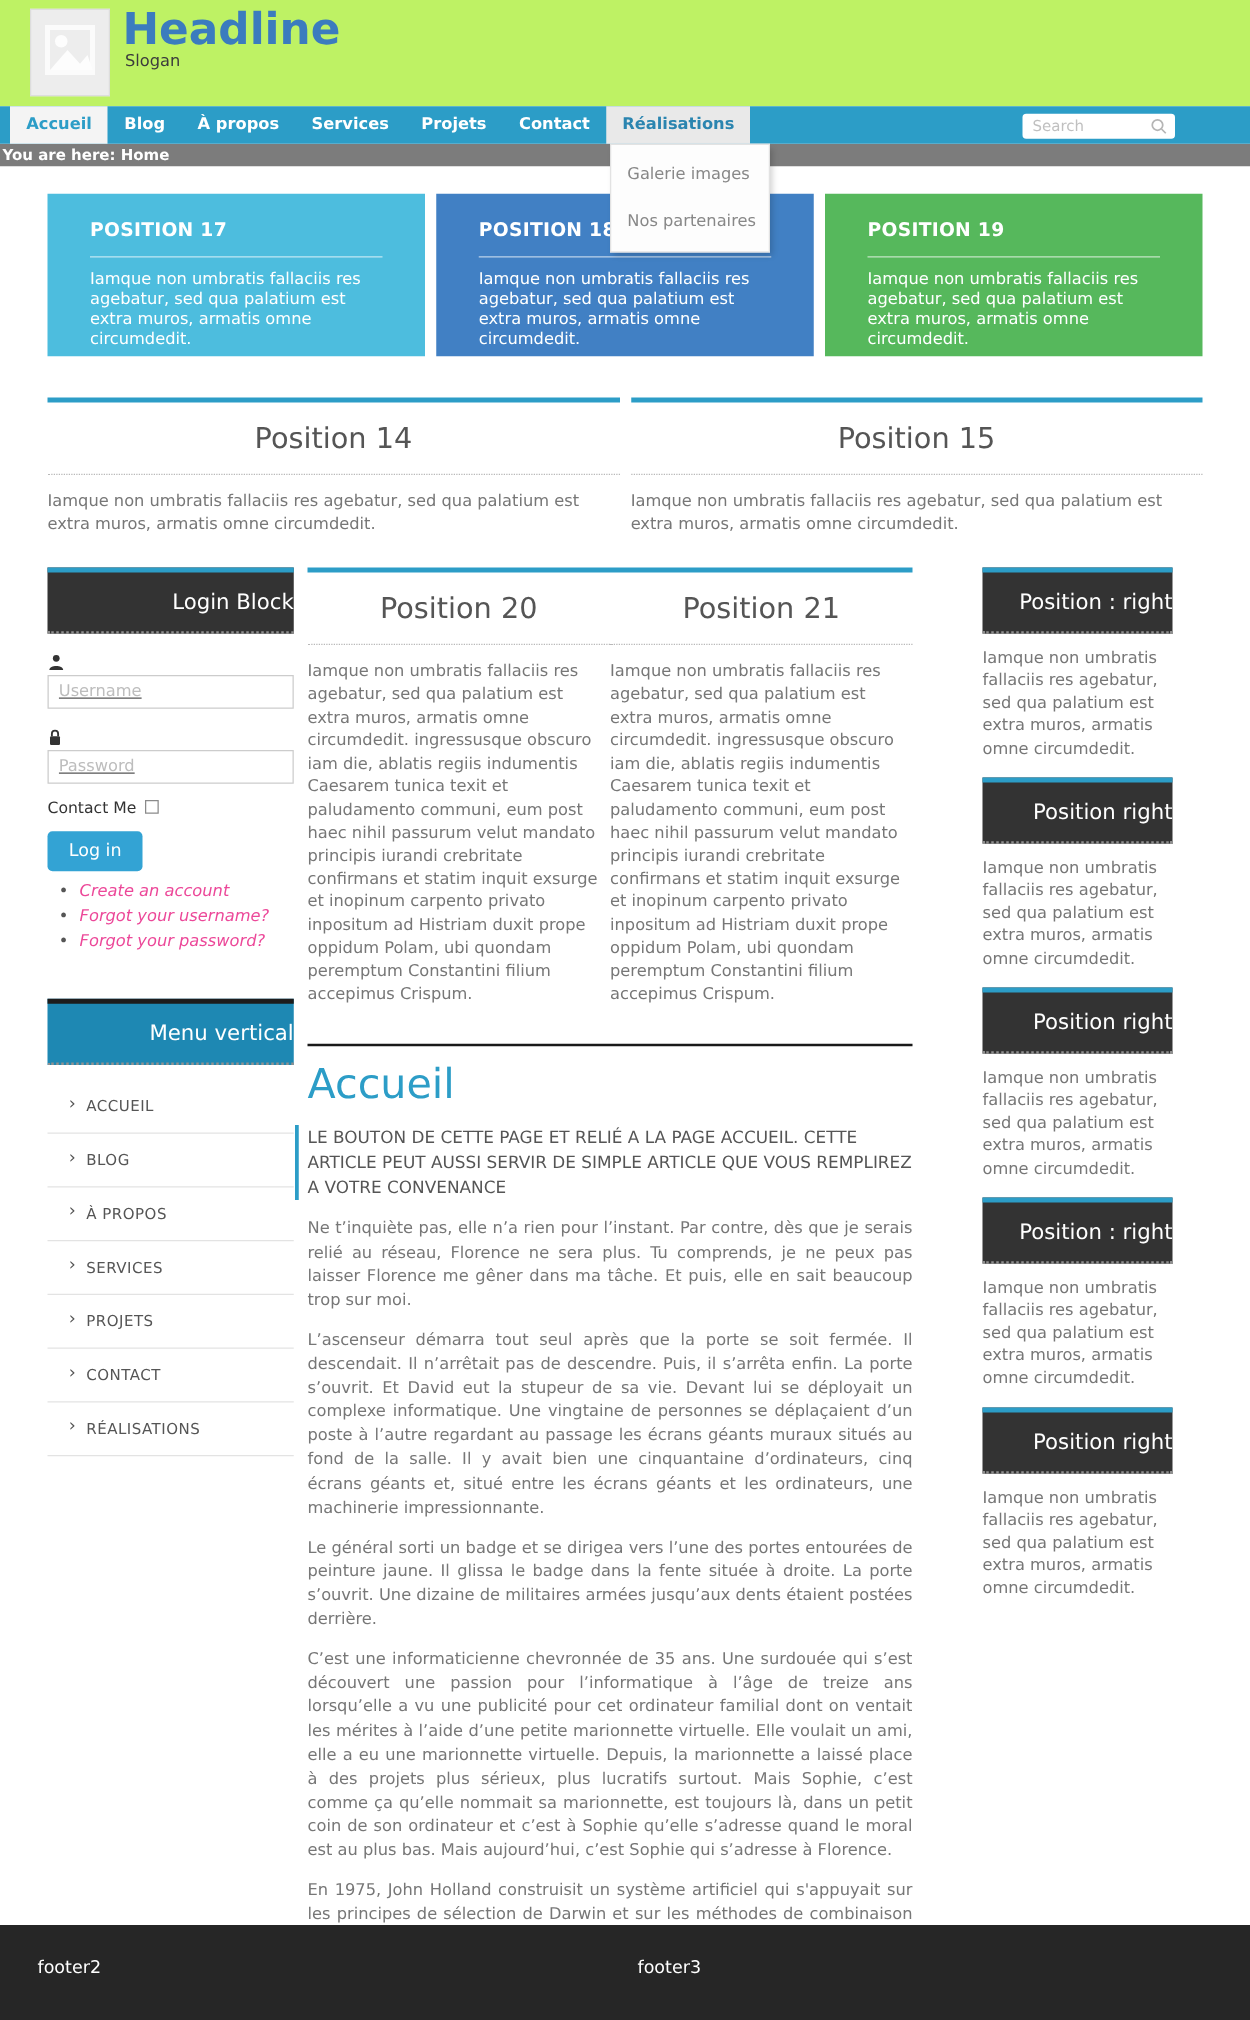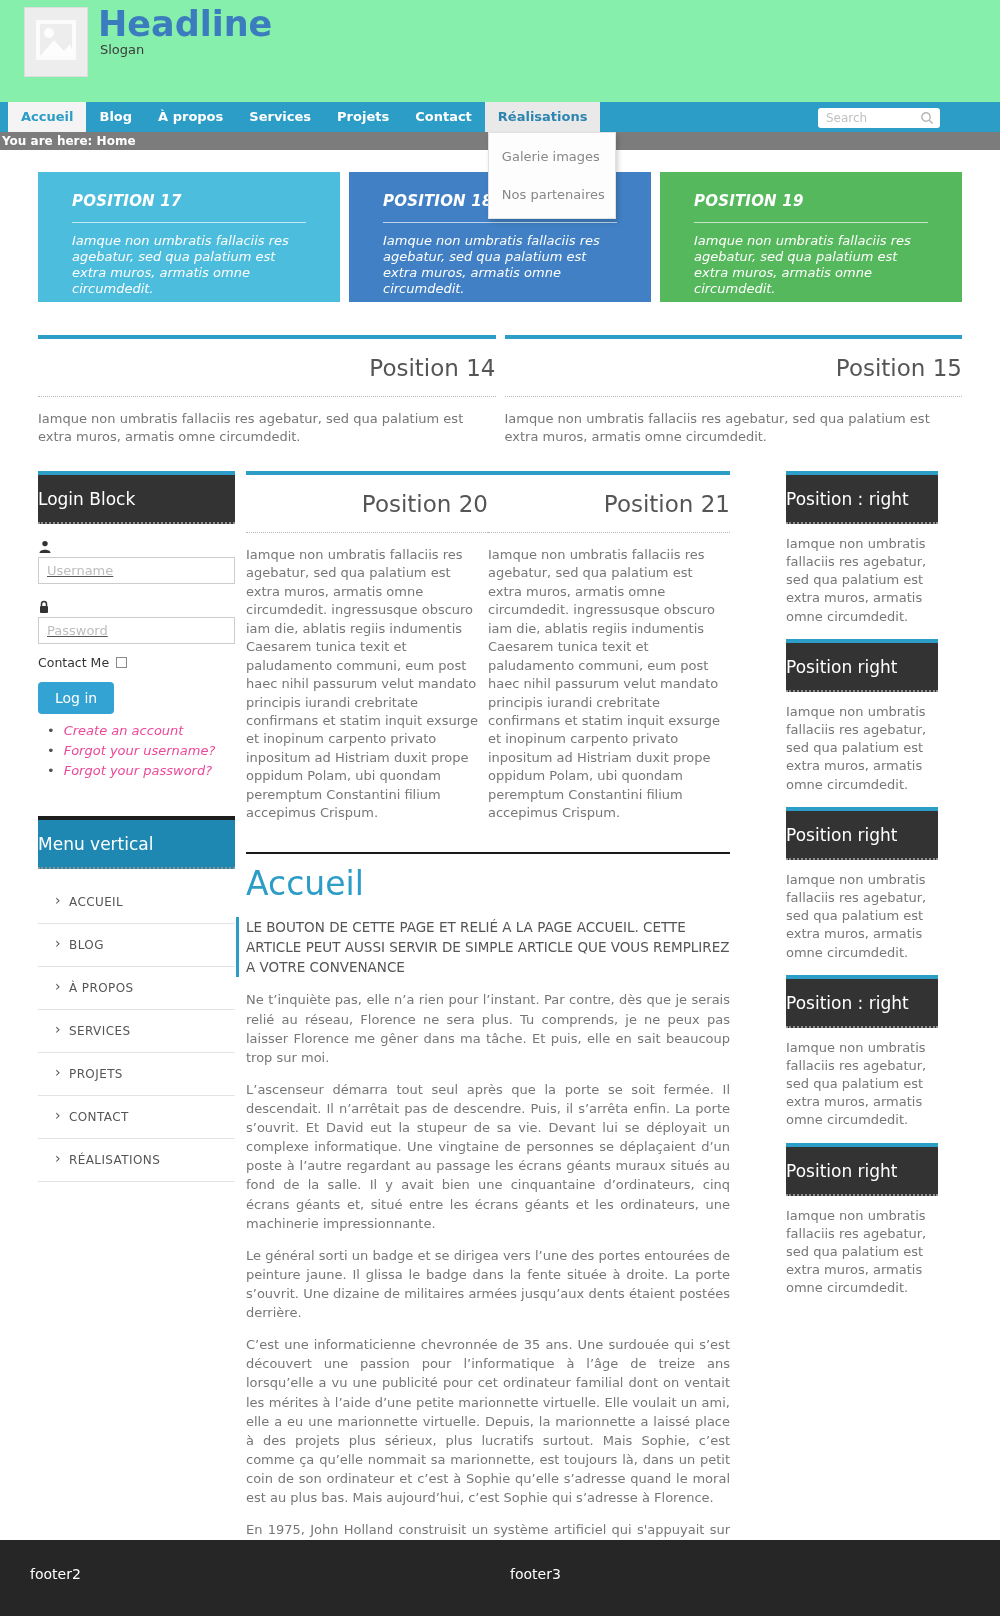--- a/index.html
+++ b/index.html
@@ -1,21 +1,21 @@
 <!DOCTYPE html>
 <html><head>
 <meta charset="utf-8">
 <style>
   * { box-sizing: border-box; }
   html,body { margin:0; padding:0; }
   body { font-family:"DejaVu Sans","Liberation Sans",sans-serif; background:#fff; color:#777; }
   .page { width:1000px; height:1616px; position:relative; overflow:hidden; background:#fff; margin:0 auto; }
 
   
-  .header { height:102px; position:relative; background:#86efac; }
+  .header { height:85px; position:relative; background:#bef264; }
   .logo-box { position:absolute; left:24px; top:7px; width:64px; height:70px; background:#ededed; border:1px solid #ddd; display:flex; align-items:center; justify-content:center; }
   .site-title { position:absolute; left:98px; top:4px; font-size:35px; font-weight:bold; color:#3b7cbe; letter-spacing:0; }
   .site-slogan { position:absolute; left:100px; top:42px; font-size:13px; color:#3c3c3c; }
 
   
   .nav { position:relative; height:30px; background:#2c9dc7; display:flex; padding-left:8px; z-index:20; }
   .nav-item { position:relative; line-height:30px; padding:0 13px; color:#fff; font-size:13px; font-weight:bold; cursor:pointer; white-space:nowrap; }
   .nav-item.active { background:#f4f4f4; color:#2c9dc7; }
   .nav-item.open { background:#e9e9e9; color:#2b85b0; }
   .dropdown { position:absolute; left:3px; top:30px; width:128px; background:#fdfdfd; border:1px solid #e2e2e2; box-shadow:2px 3px 5px rgba(0,0,0,.18); padding:5px 0; }
@@ -24,42 +24,42 @@
   .search-input { width:122px; height:20px; border:none; border-radius:3px; padding:0 24px 0 8px; font-size:12px; color:#666; font-family:inherit; }
   .search-input::placeholder { color:#c0c0c0; }
   .search-icon { position:absolute; right:6px; top:3px; }
 
   
   .breadcrumb { height:18px; background:#7c7c7c; color:#fff; font-size:12px; font-weight:bold; line-height:18px; padding-left:2px; }
 
   .container { width:924px; margin:0 auto; }
 
   
-  .banners { display:flex; gap:9px; margin-top:22px;font-style:italic; }
+  .banners { display:flex; gap:9px; margin-top:22px; }
   .banner { flex:1; height:130px; color:#fff; padding:20px 34px 0; }
   .banner.b1 { background:#4dbdde; }
   .banner.b2 { background:#4180c4; }
   .banner.b3 { background:#56b85c; }
   .banner h3 { margin:0; font-size:15px; font-weight:bold; letter-spacing:.2px; }
   .banner hr { border:none; border-top:1px solid rgba(255,255,255,.65); margin:12px 0 10px; }
   .banner p { margin:0; font-size:13px; line-height:16px; }
 
   
   .brow { display:flex; gap:9px; margin-top:33px; }
   .block { flex:1; min-width:0; }
-  .block-head { border-top:4px solid #2c9dc7; padding:16px 0 15px; border-bottom:1px dotted #b8b8b8; text-align:right; font-size:23px; color:#555; }
+  .block-head { border-top:4px solid #2c9dc7; padding:16px 0 15px; border-bottom:1px dotted #b8b8b8; text-align:center; font-size:23px; color:#555; }
   .block-body { padding-top:13px; font-size:13px; line-height:1.42; color:#777; }
 
   
   .main { display:flex; margin-top:24px; align-items:flex-start; }
   .col-left { width:197px; }
   .col-mid { width:484px; margin-left:11px; }
   .col-right { width:196px; margin-left:12px; }
 
-  .module-head { background:#333; border-top:4px solid #2c9dc7; color:#fff; text-align:left; font-size:17px; padding:14px 0 13px; border-bottom:2px dotted #909090; }
+  .module-head { background:#333; border-top:4px solid #2c9dc7; color:#fff; text-align:right; font-size:17px; padding:14px 0 13px; border-bottom:2px dotted #909090; }
   .module-head.blue { background:#1e88b3; border-top-color:#1d1d1d; }
 
   
   .field-icon { margin:15px 0 4px; height:14px; }
   .tinput { width:100%; height:27px; border:1px solid #ccc; padding:0 8px; font-size:13px; color:#555; font-family:inherit;text-decoration:underline; }
   .tinput::placeholder { color:#bdbdbd; }
   .remember { font-size:12.5px; color:#333; margin:11px 0 12px; display:flex; align-items:center; gap:7px; }
   .checkbox { width:11px; height:11px; border:1px solid #8a8a8a; background:#fff; display:inline-block; }
   .btn-login { background:#33a3d4; color:#fff; border:none; border-radius:4px; font-size:14px; padding:8px 17px; font-family:inherit; cursor:pointer; }
   .login-links { list-style:none; margin:9px 0 0; padding:0 0 0 9px; }

